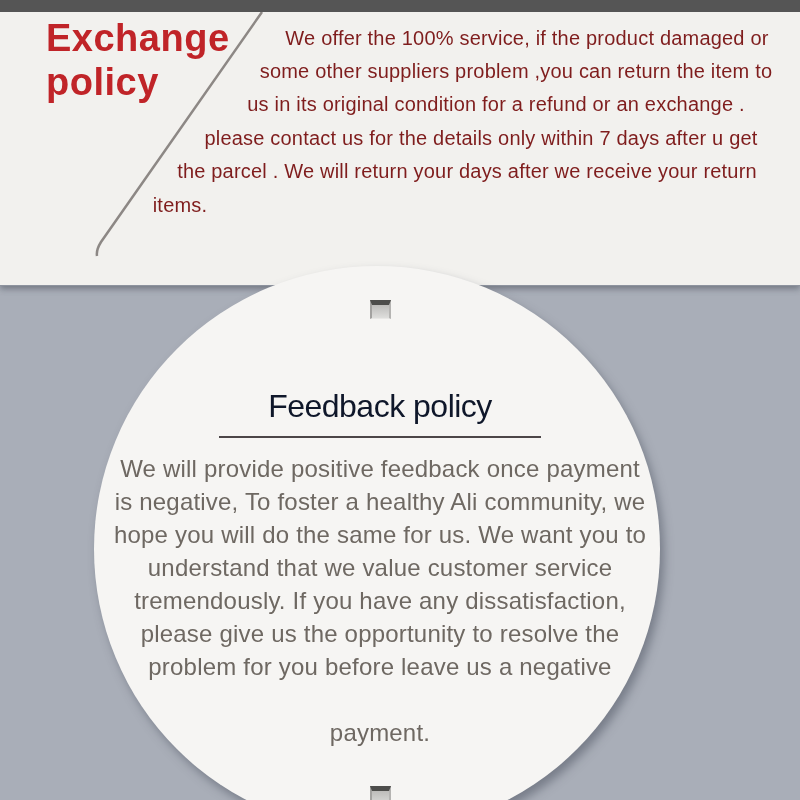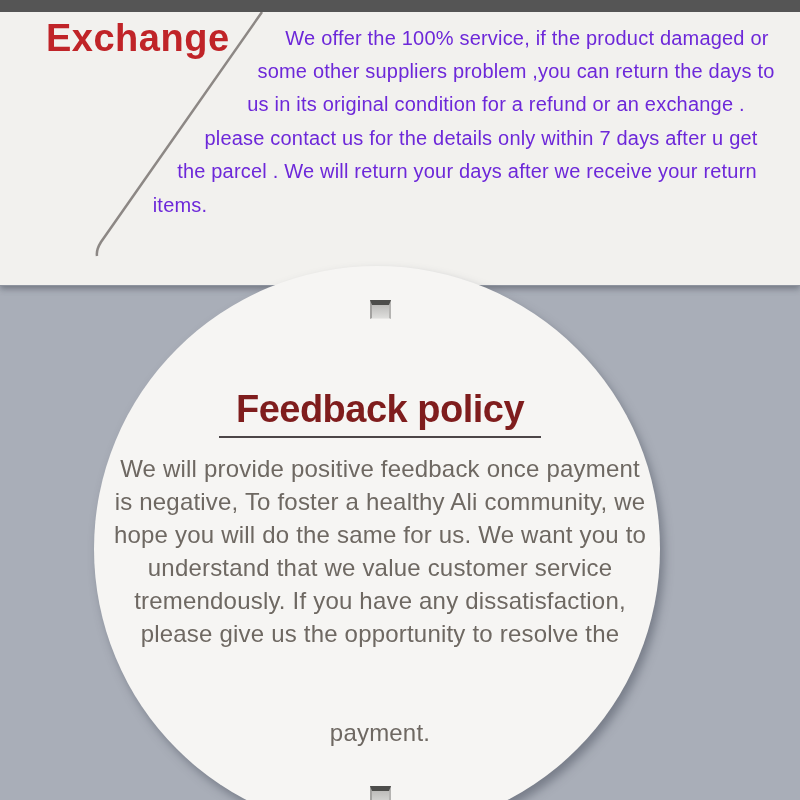--- a/index.html
+++ b/index.html
@@ -27,21 +27,21 @@
     line-height: 44px;
     color: #c02428;
     letter-spacing: .5px;
   }
   .exchange-title span { display: block; }
   .x-line {
     position: absolute;
     transform: translateX(-50%);
     white-space: nowrap;
     font-size: 20px;
-    color: #6d28d9;
+    color: #7f1d1d;
     letter-spacing: .2px;
   }
   .xl0 { left: 527px; top: 15px; }
   .xl1 { left: 516px; top: 48px; }
   .xl2 { left: 496px; top: 81px; }
   .xl3 { left: 481px; top: 115px; }
   .xl4 { left: 467px; top: 148px; }
   .xl5 { left: 180px; top: 182px; }
   
   .bottom-shade {
@@ -73,22 +73,22 @@
     border-right: 2px solid #b5b4b2;
     border-bottom: 1px solid #e9e8e6;
     z-index: 3;
   }
   .hole-top { left: 370px; top: 288px; }
   .hole-bottom { left: 370px; top: 774px; height: 21px; }
   .feedback-title {
     position: absolute; left: 380px; top: 376px;
     transform: translateX(-50%);
     white-space: nowrap;
-    font-size: 38px; font-weight: bold;
-    color: #7f1d1d;
+    font-size: 32px; font-weight: normal;
+    color: #0f172a;
     letter-spacing: -.5px;
     z-index: 3;
   }
   .feedback-underline {
     position: absolute; left: 380px; top: 424px;
     transform: translateX(-50%);
     width: 322px; height: 2px;
     background: #4c4648;
     z-index: 3;
   }
@@ -110,23 +110,24 @@
 <body>
 
 <div class="canvas">
 
   <div class="top-card">
     <svg class="diagonal-svg" width="800" height="274">
       <path d="M262,0 L101,230 Q96,238 97,244" stroke="#8d8885" stroke-width="2.5" fill="none"></path>
     </svg>
     <div class="exchange-title">
       <span>Exchange</span>
+      <span>policy</span>
     </div>
     <div class="x-line xl0">We offer the 100% service, if the product damaged or</div>
-    <div class="x-line xl1">some other suppliers problem ,you can return the days to</div>
+    <div class="x-line xl1">some other suppliers problem ,you can return the item to</div>
     <div class="x-line xl2">us in its original condition for a refund or an exchange .</div>
     <div class="x-line xl3">please contact us for the details only within 7 days after u get</div>
     <div class="x-line xl4">the parcel . We will return your days after we receive your return</div>
     <div class="x-line xl5">items.</div>
   </div>
 
   <div class="bottom-shade"></div>
   <div class="bottom-edge"></div>
 
   <div class="circle-tag"></div>
@@ -135,15 +136,16 @@
 
   <div class="feedback-title">Feedback policy</div>
   <div class="feedback-underline"></div>
 
   <div class="f-line fl0">We will provide positive feedback once payment</div>
   <div class="f-line fl1">is negative, To foster a healthy Ali community, we</div>
   <div class="f-line fl2">hope you will do the same for us. We want you to</div>
   <div class="f-line fl4">tremendously. If you have any dissatisfaction,</div>
   <div class="f-line fl3">understand that we value customer service</div>
   <div class="f-line fl5">please give us the opportunity to resolve the</div>
+  <div class="f-line fl6">problem for you before leave us a negative</div>
   <div class="f-line fl8">payment.</div>
 
 </div>
 
 </body></html>

